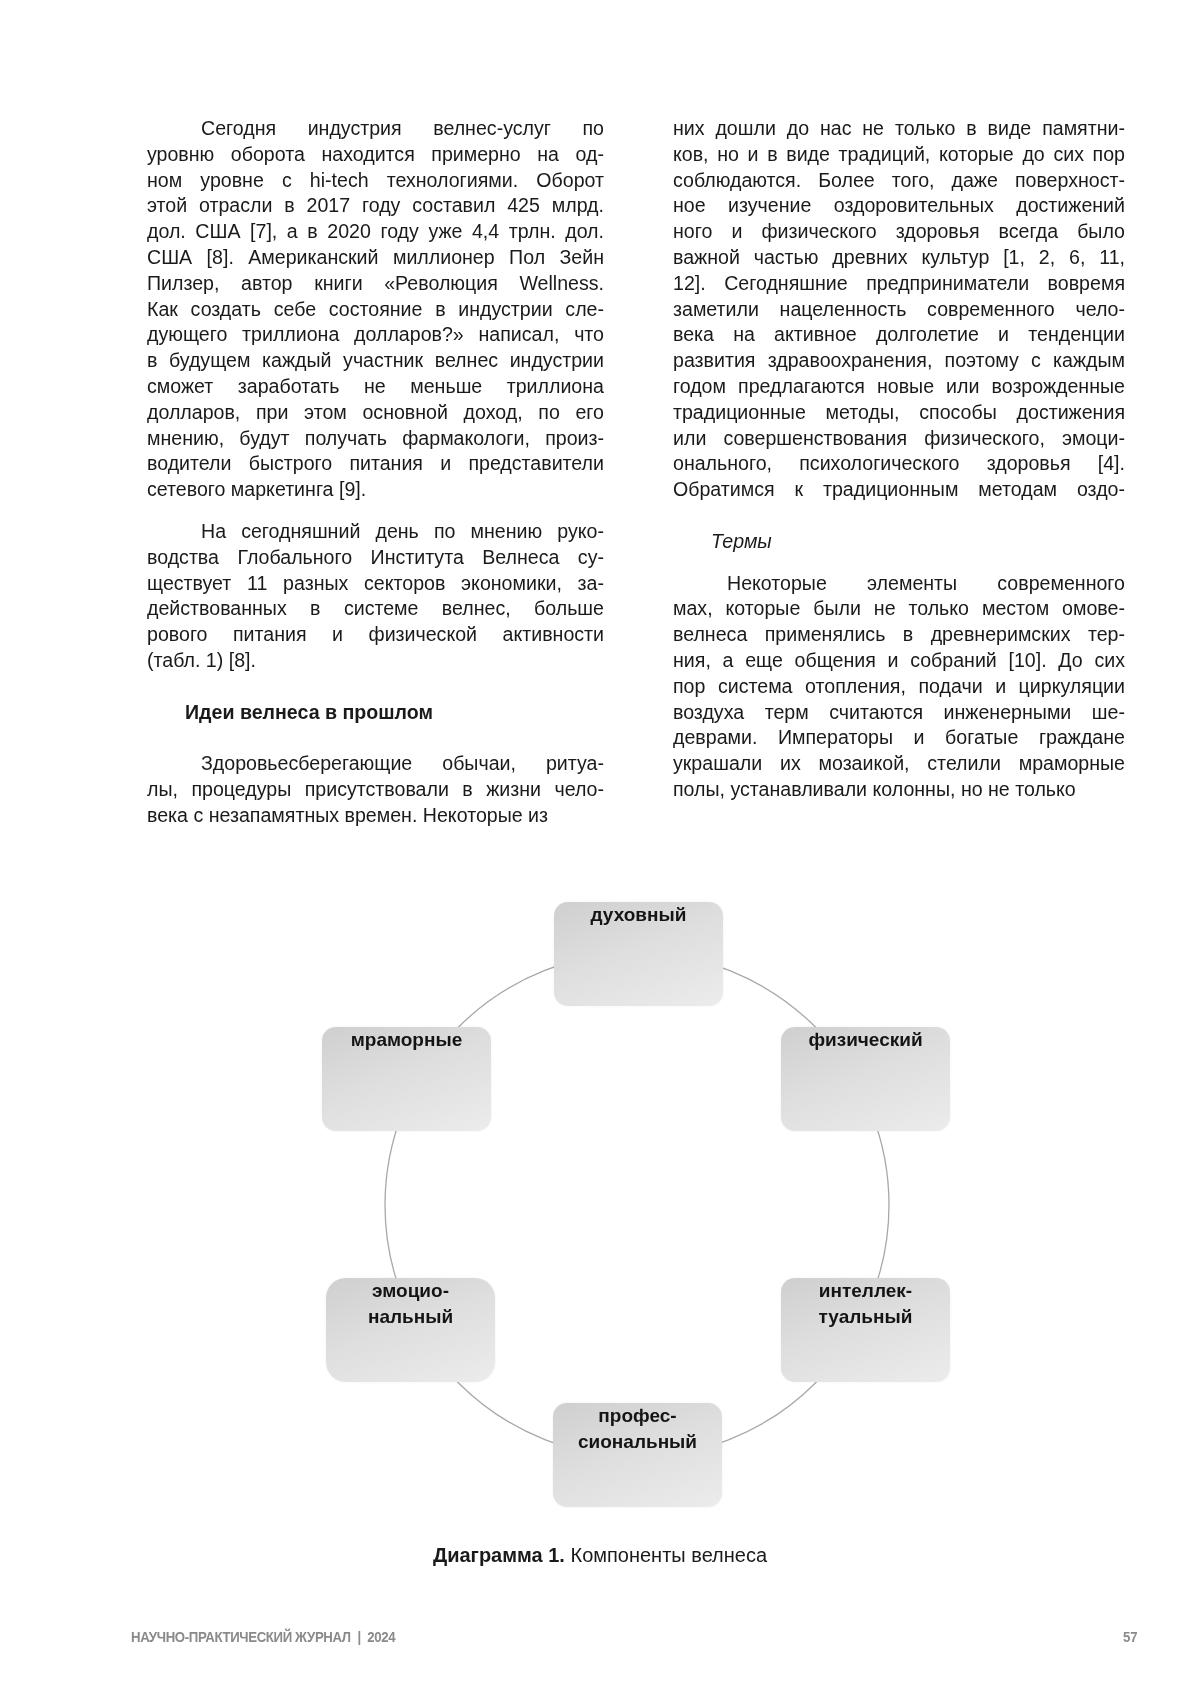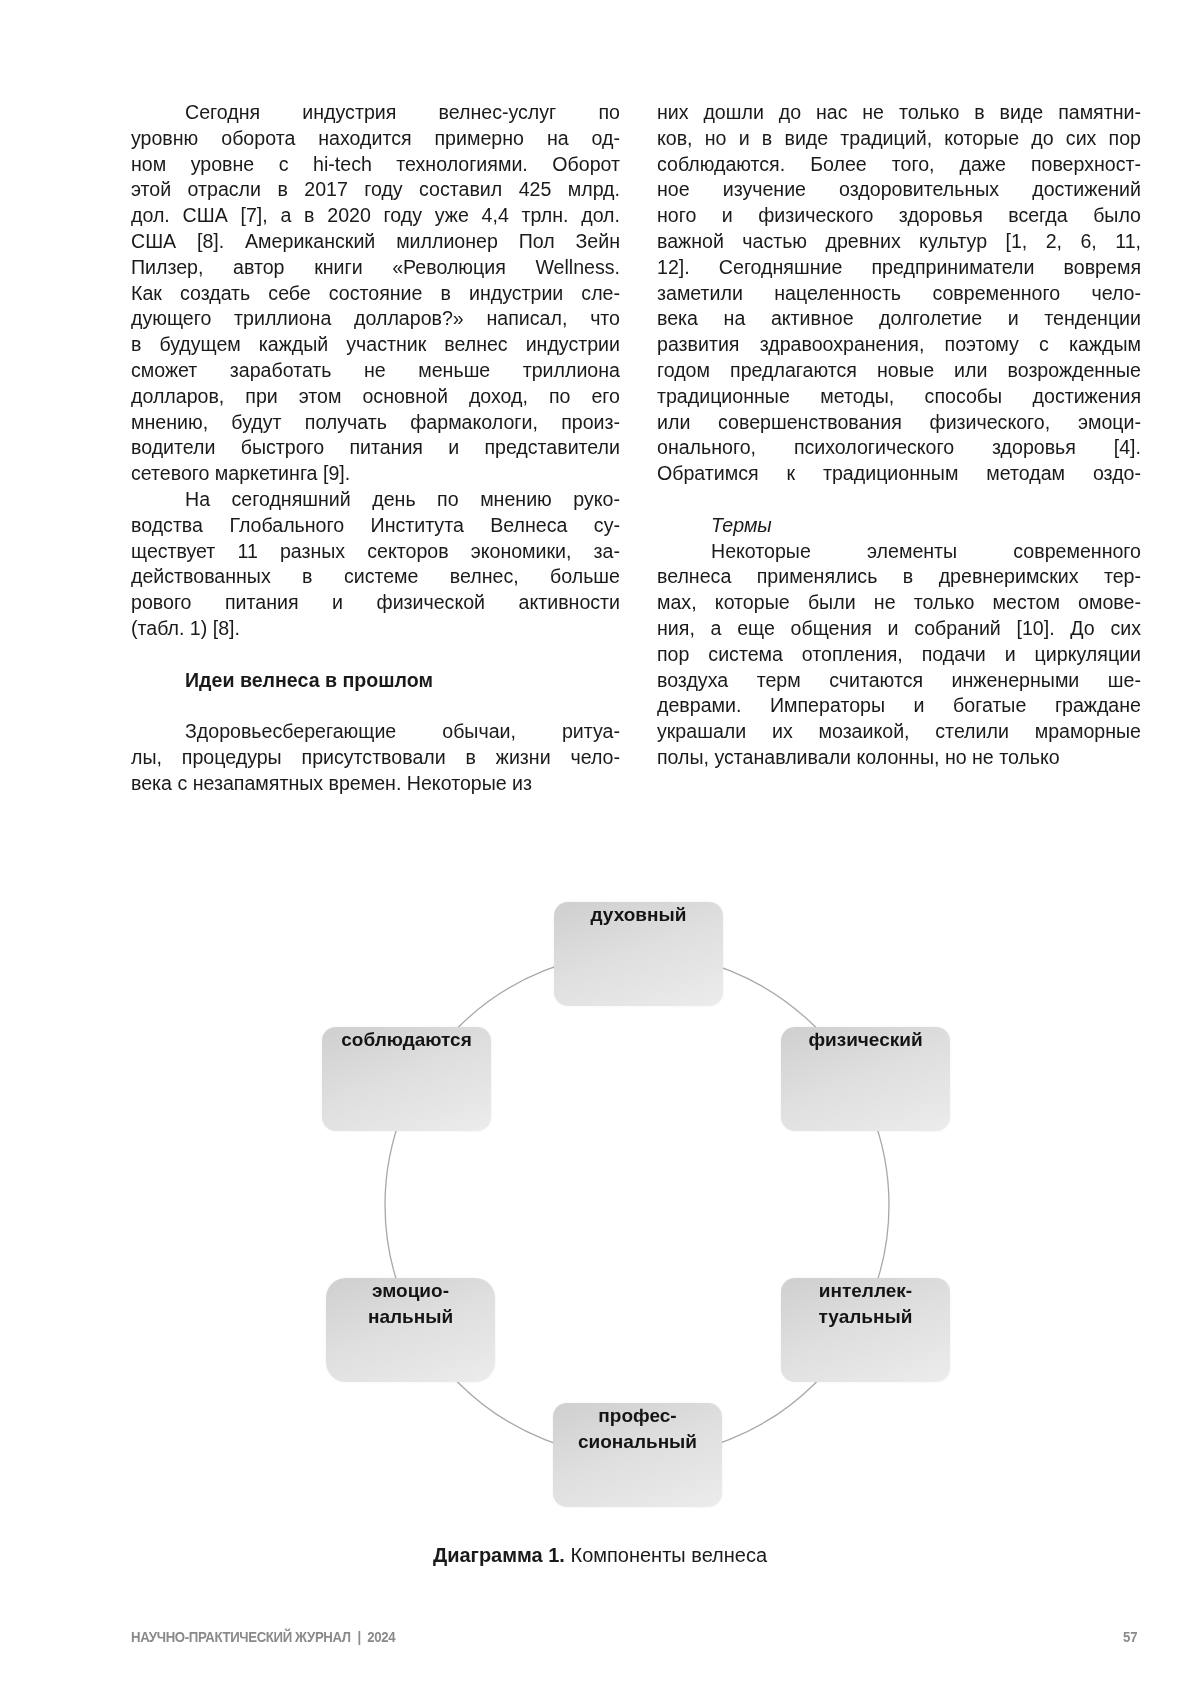--- a/index.html
+++ b/index.html
@@ -6,21 +6,21 @@
   body {
     width: 1200px; height: 1696px; background: #ffffff; position: relative; overflow: hidden;
     font-family: "Liberation Sans", "DejaVu Sans", sans-serif; color: #1a1a1a;
   }
   .col {
     position: absolute; top: 100px; width: 489px;
     font-size: 19.6px; line-height: 25.8px; text-align: justify; hyphens: manual;
   }
   .col.left { left: 131px; }
   .col.right { left: 657px; width: 484px; }
-  .col p { margin: 0; text-indent: 54px; }
+  .col p { margin: 16px; text-indent: 54px; }
   .col p.noindent { text-indent: 0; }
   .col h3 { margin: 25.8px 0 25.8px 54px; font-size: 19.6px; font-weight: bold; line-height: 25.8px; }
   .col h4 { margin: 25.8px 0 0 54px; font-size: 19.6px; font-weight: normal; font-style: italic; line-height: 25.8px; }
   .line { display: block; text-align: justify; text-align-last: justify; white-space: nowrap; }
   .line.last { text-align-last: left; }
   .line.indent { padding-left: 54px; }
 
   .diagram { position: absolute; left: 0; top: 0; width: 1200px; height: 1696px; pointer-events: none; }
   .node {
     position: absolute; width: 169px; height: 104px; border-radius: 14px;
@@ -97,22 +97,22 @@
       <span class="line">развития здравоохранения, поэтому с каждым</span>
       <span class="line">годом предлагаются новые или возрожденные</span>
       <span class="line">традиционные методы, способы достижения</span>
       <span class="line">или совершенствования физического, эмоци-</span>
       <span class="line">онального, психологического здоровья [4].</span>
       <span class="line">Обратимся к традиционным методам оздо-</span>
     </p>
   <h4>Термы</h4>
   <p class="noindent" id="rp2">
       <span class="line indent">Некоторые элементы современного</span>
+      <span class="line">мах, которые были не только местом омове-</span>
       <span class="line">велнеса применялись в древнеримских тер-</span>
-      <span class="line">мах, которые были не только местом омове-</span>
       <span class="line">ния, а еще общения и собраний [10]. До сих</span>
       <span class="line">пор система отопления, подачи и циркуляции</span>
       <span class="line">воздуха терм считаются инженерными ше-</span>
       <span class="line">деврами. Императоры и богатые граждане</span>
       <span class="line">украшали их мозаикой, стелили мраморные</span>
       <span class="line last">полы, устанавливали колонны, но не только</span>
     </p>
 </div>
 
 <div class="diagram">
@@ -128,21 +128,21 @@
   <div class="node" style="left:781px;top:1278px;" id="n2">
       <div>интеллек-<br>туальный</div>
     </div>
   <div class="node" style="left:553px;top:1403px;" id="n3">
       <div>профес-<br>сиональный</div>
     </div>
   <div class="node" style="left:326px;top:1278px;border-radius:20px;" id="n4">
       <div>эмоцио-<br>нальный</div>
     </div>
   <div class="node" style="left:322px;top:1027px;" id="n5">
-      <div>соблюдаются</div>
+      <div>мраморные</div>
     </div>
 </div>
 
 <div class="caption">
   <b>Диаграмма 1.</b><span> Компоненты велнеса</span>
 </div>
 
 <div class="footer" style="white-space:pre;">НАУЧНО-ПРАКТИЧЕСКИЙ ЖУРНАЛ  |  2024</div>
 <div class="page-num">57</div>
 

